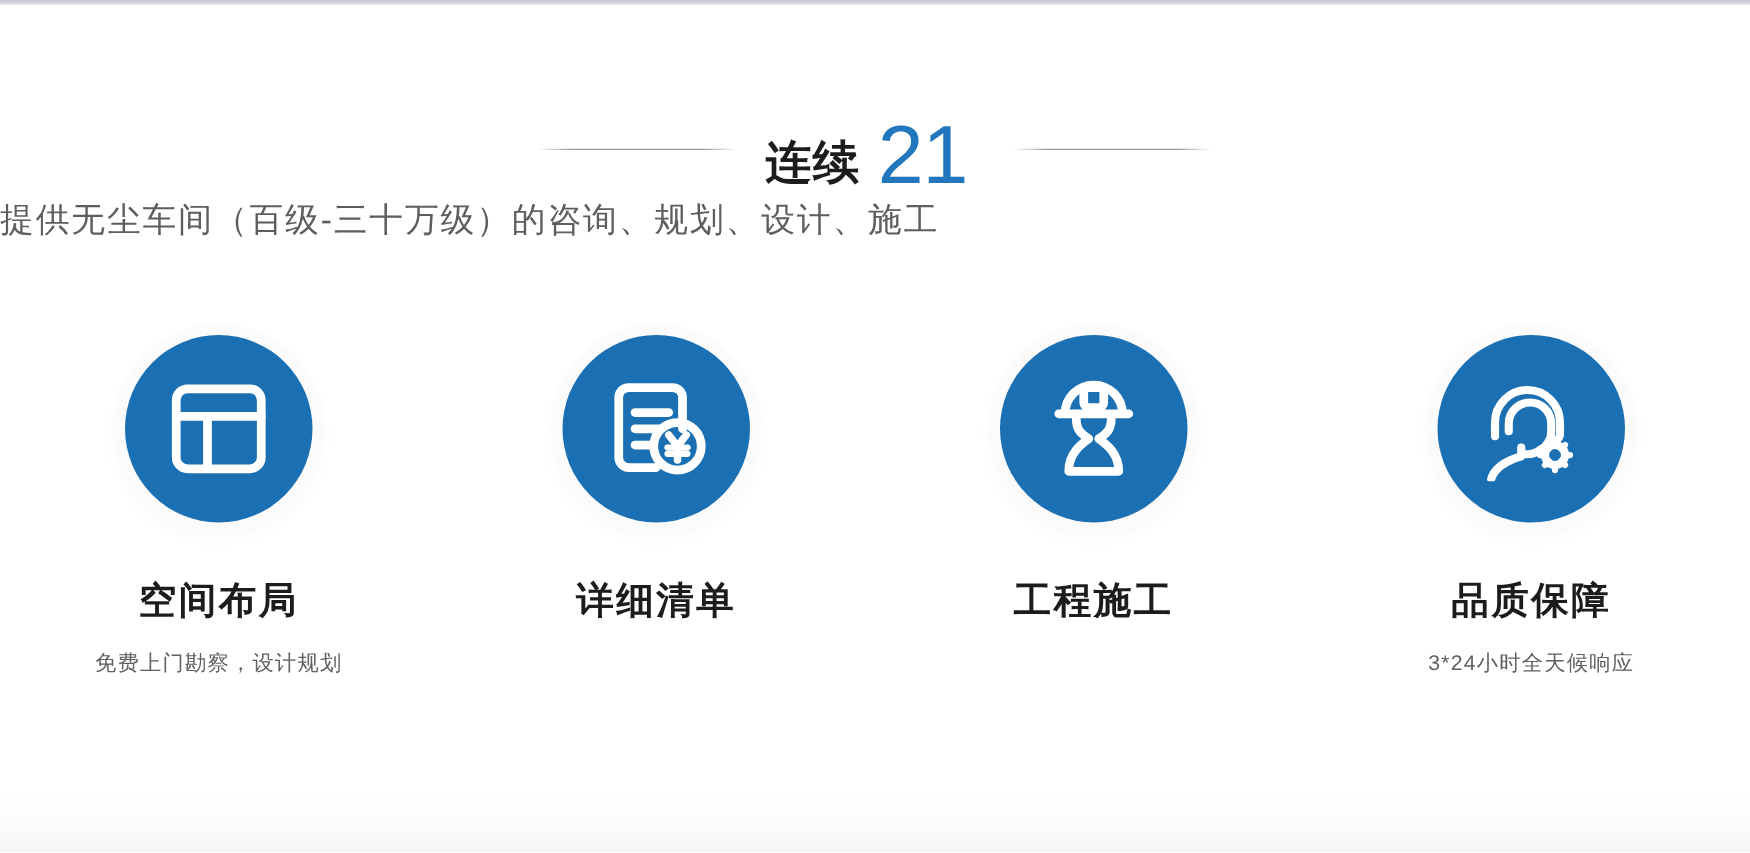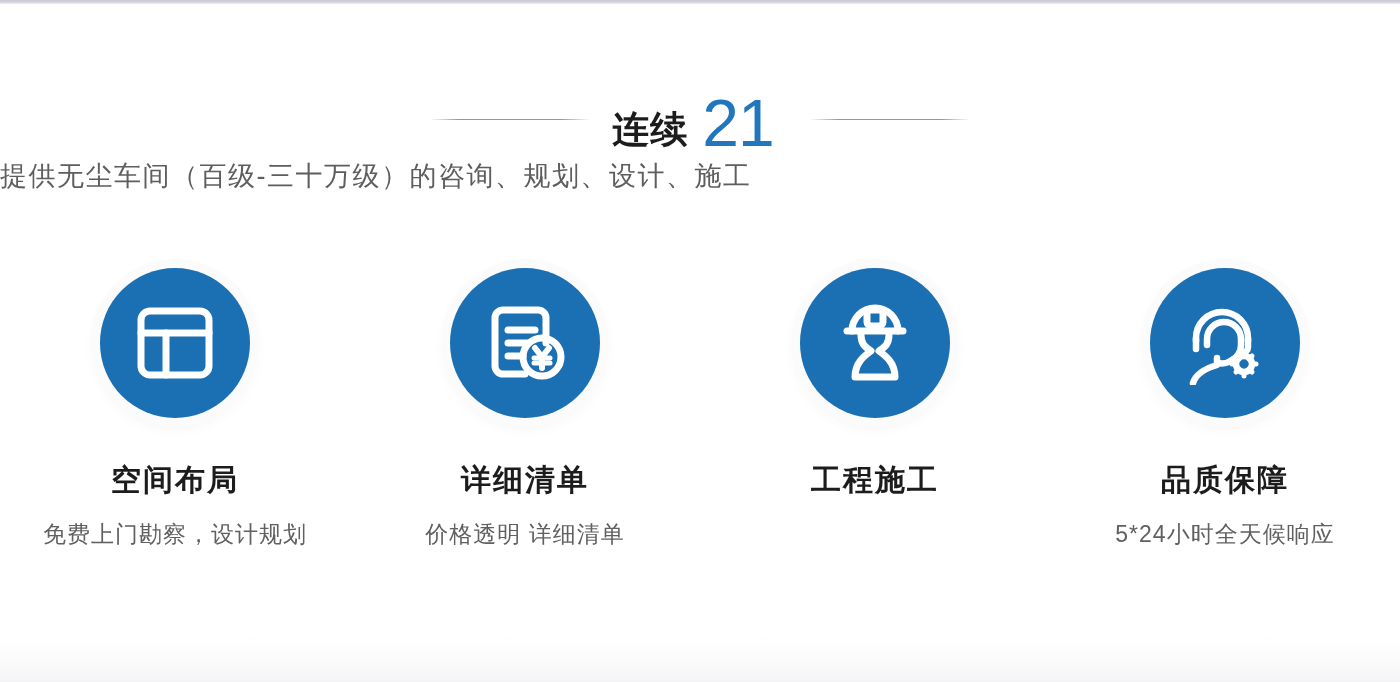--- a/index.html
+++ b/index.html
@@ -93,21 +93,21 @@
   .f-title {
     margin-top:42px;
     font-size:30px;
     font-weight:bold;
     color:#1c1c1c;
     letter-spacing:2px;
     white-space:nowrap;
   }
   .f-desc {
     margin-top:18px;
-    font-size:23px;
+    font-size:17px;
     color:#606062;
     letter-spacing:1px;
     white-space:nowrap;
   }
 </style>
 </head>
 <body>
 
 <div id="banner">
 
@@ -150,21 +150,20 @@
             <line x1="25" y1="55" x2="40" y2="55"></line>
             <circle cx="59" cy="56" r="19"></circle>
             <path d="M52 47 l7 9 l7 -9" stroke-width="6"></path>
             <line x1="59" y1="56" x2="59" y2="67" stroke-width="6"></line>
             <line x1="51" y1="57" x2="67" y2="57" stroke-width="5"></line>
             <line x1="51" y1="62" x2="67" y2="62" stroke-width="5"></line>
           </svg>
         </span>
       </div>
       <div class="f-title">详细清单</div>
-      <div class="f-desc">价格透明 详细清单</div>
     </div>
 
     <div class="feature">
       <div class="circle">
         <span>
           <svg width="84" height="84" viewBox="0 0 84 84" fill="none" stroke="#ffffff" stroke-width="7" stroke-linecap="round" stroke-linejoin="round">
             <path d="M19 30 a23 23 0 0 1 46 0"></path>
             <line x1="14" y1="30" x2="70" y2="30"></line>
             <rect x="34" y="9" width="16" height="16" rx="4"></rect>
             <path d="M28 34 c0 9 4 12 10 16 c-7 5 -16 12 -16 26 h40 c0 -14 -9 -21 -16 -26 c6 -4 10 -7 10 -16"></path>
@@ -183,17 +182,17 @@
             <path d="M65 38 v8 a6 6 0 0 1 -6 6 h-3"></path>
             <path d="M24 44 v-6 a17 17 0 0 1 34 0 v6 a17 17 0 0 1 -9 15"></path>
             <path d="M34 57 v7 c-10 3 -21 8 -24 18"></path>
             <path d="M49 59 c-4 3 -9 4 -14 3"></path>
             <circle cx="61" cy="63" r="8"></circle>
             <path d="M61 51 v4 M61 71 v4 M49 63 h4 M69 63 h4 M53 55 l3 3 M66 68 l3 3 M69 55 l-3 3 M56 68 l-3 3" stroke-width="5"></path>
           </svg>
         </span>
       </div>
       <div class="f-title">品质保障</div>
-      <div class="f-desc">5*24小时全天候响应</div>
+      <div class="f-desc">3*24小时全天候响应</div>
     </div>
 
   </div>
 </div>
 
 </body></html>

